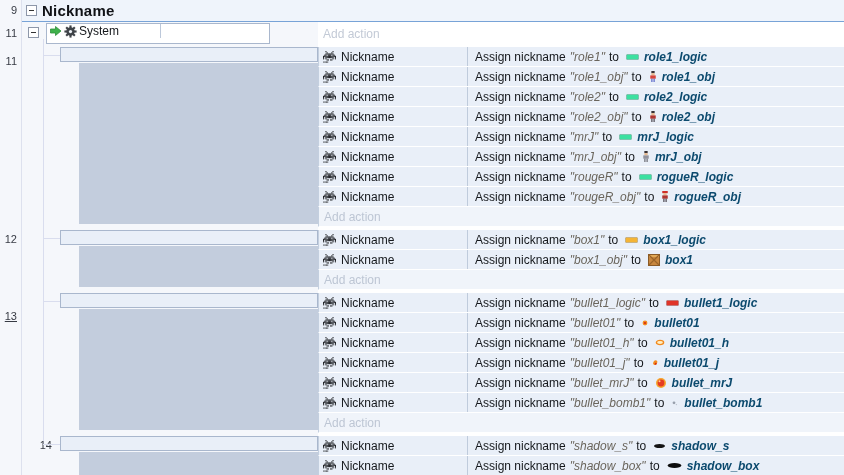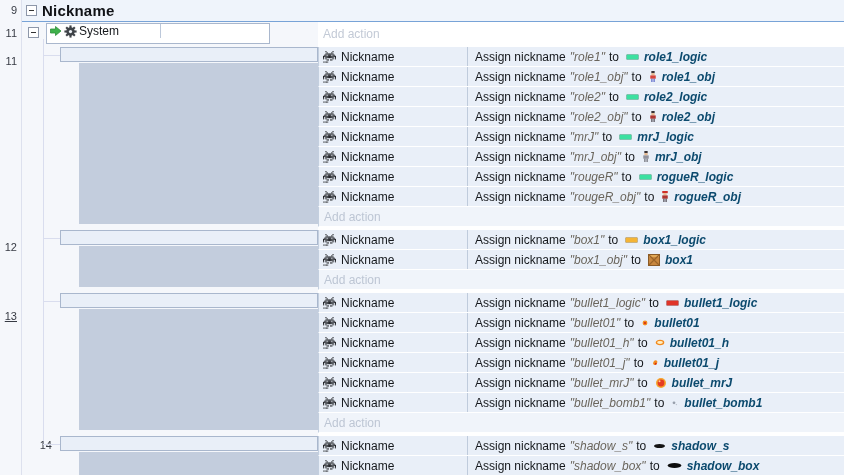--- a/index.html
+++ b/index.html
@@ -669,21 +669,21 @@
             <rect x="2" y="2" width="3" height="2" fill="#eab98c"></rect>
             <rect x="1" y="4" width="5" height="3" fill="#b03430"></rect>
             <rect x="2" y="7" width="1" height="3" fill="#3c3640"></rect>
             <rect x="4" y="7" width="1" height="3" fill="#3c3640"></rect>
           </svg>
         </span>
         <span class="target">rogueR_obj</span>
       </span>
     </div>
     <div class="add-row" style="top: 207px;">Add action</div>
-    <div class="row-num" style="top: 233px; margin-top: 8px;">12</div>
+    <div class="row-num" style="top: 233px;">12</div>
     <div class="connector" style="top: 238px;"></div>
     <div class="cond-box" style="top: 230px;"></div>
     <div class="block" style="top: 246px; height: 41px;"></div>
     <div class="act-row" style="top: 230px;">
       <span class="plugin-icon">
         <svg width="13" height="12" viewBox="0 0 11 10">
           <g fill="#26282c">
             <rect x="2" y="0" width="1" height="1"></rect>
             <rect x="8" y="0" width="1" height="1"></rect>
             <rect x="3" y="1" width="1" height="1"></rect>

